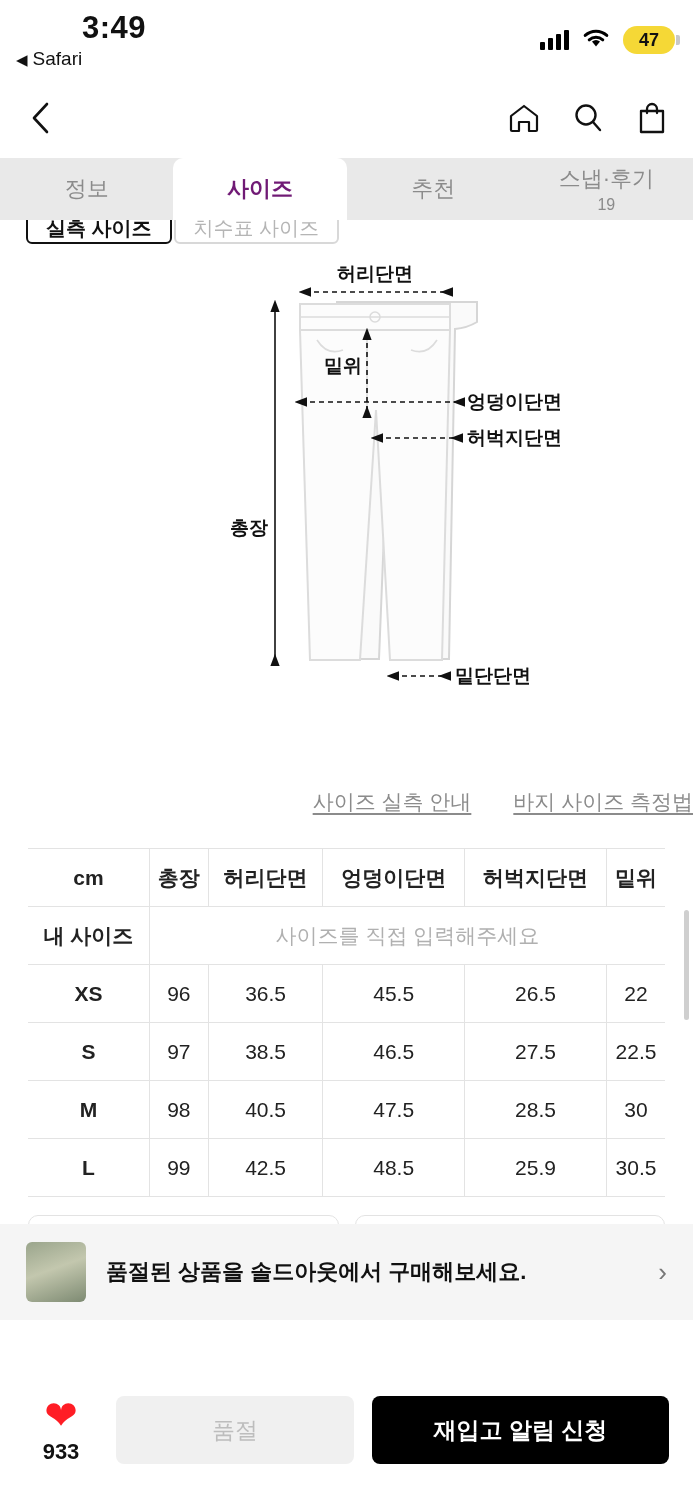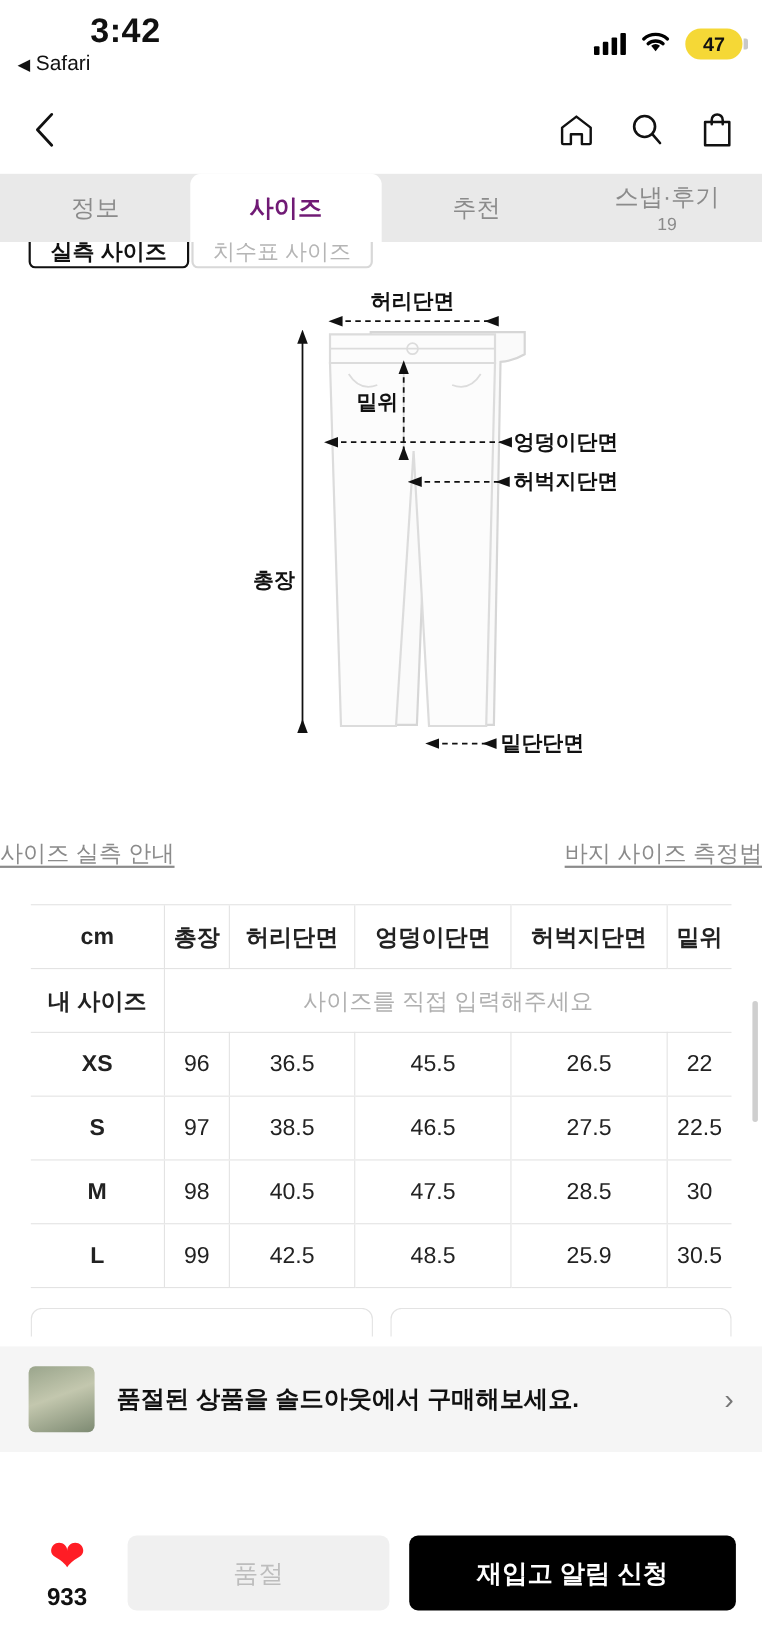--- a/index.html
+++ b/index.html
@@ -176,23 +176,23 @@
   
   .diagram-wrap {
     position: relative;
     height: 500px;
     margin-top: 18px;
   }
   .diagram-wrap svg { display: block; margin: 0 auto; }
 
   .links {
     display: flex;
-    justify-content: space-between;
-    gap: 26px;
-    margin-top: 0;
+    justify-content: flex-end;
+    gap: 42px;
+    margin-top: 26px;
     font-size: 21px;
     color: #8b8b8b;
   }
   .links span {
     text-decoration: underline;
     text-underline-offset: 4px;
   }
 
   
   table.size-table {
@@ -337,21 +337,21 @@
     height: 110px;
     background: #cfcfcf;
     border-radius: 3px;
   }
   .diag-label { font-size: 19px; font-weight: 700; fill: #111; font-family: "Liberation Sans", sans-serif; }
 </style>
 </head>
 <body>
 
 <div class="status-bar">
-  <div class="status-time">3:42</div>
+  <div class="status-time">3:49</div>
   <div class="safari-back">
     <span class="tri">◀</span>
     <span>Safari</span>
   </div>
   <div class="status-right">
     <span class="bars">
         <i></i>
         <i></i>
         <i></i>
         <i></i>

